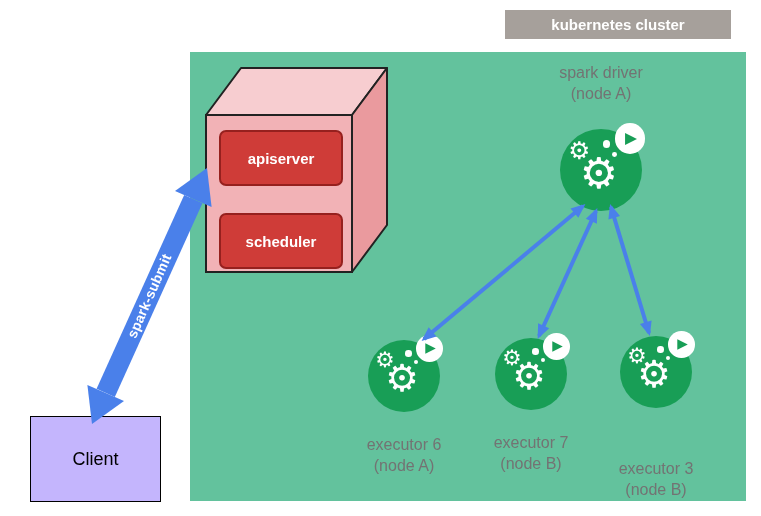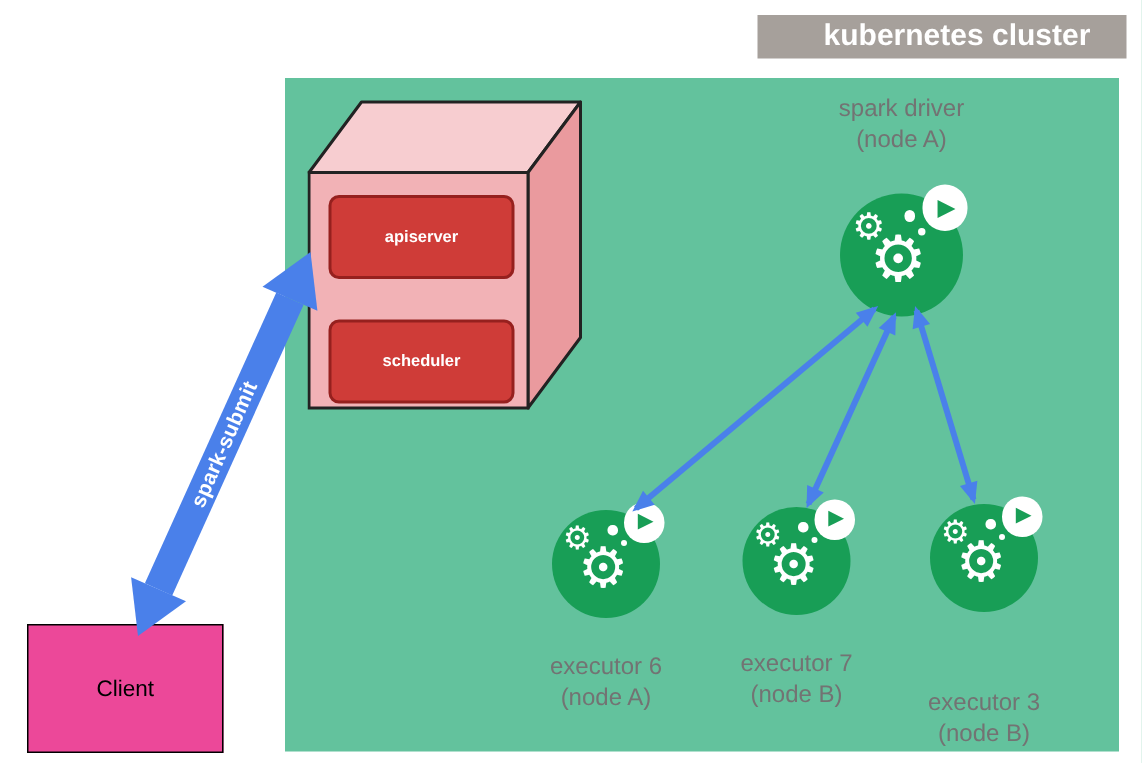--- a/index.html
+++ b/index.html
@@ -7,38 +7,38 @@
     position:relative;width:761px;height:516px;overflow:hidden;
     font-family:"Liberation Sans", sans-serif;background:#ffffff;
   }
   
   .cluster-rect{
     position:absolute;left:190px;top:52px;width:556px;height:449px;
     background:#63c29d;
   }
   .cluster-label{
     position:absolute;left:505px;top:10px;width:226px;height:29px;
-    background:#a6a09b;color:#ffffff;font-weight:bold;font-size:20px;
-    display:flex;align-items:center;justify-content:center;padding-left:20px;
+    background:#a6a09b;color:#ffffff;font-weight:bold;font-size:15px;
+    display:flex;align-items:center;justify-content:center;
   }
   
   .cube-svg{position:absolute;left:205px;top:66px;}
   .cp-box{
     position:absolute;width:120px;height:52px;border-radius:7px;
     background:#cf3c38;border:2px solid #96201e;color:#ffffff;
-    font-weight:bold;font-size:11px;
+    font-weight:bold;font-size:15px;
     display:flex;align-items:center;justify-content:center;
   }
   .cp-apiserver{left:219px;top:130px;}
   .cp-scheduler{left:219px;top:199px;margin-top:14px;}
   
   .client-box{
-    position:absolute;left:18px;top:416px;width:129px;height:84px;
-    background:#ec4899;border:1.5px solid #000000;color:#000;
-    display:flex;align-items:center;justify-content:center;font-size:15px;
+    position:absolute;left:30px;top:416px;width:129px;height:84px;
+    background:#c4b5fd;border:1.5px solid #000000;color:#000;
+    display:flex;align-items:center;justify-content:center;font-size:18px;
   }
   
   .spark-submit-label{
     position:absolute;left:149px;top:296px;transform:translate(-50%,-50%) rotate(-66.3deg);
     color:#ffffff;font-weight:bold;font-size:14px;white-space:nowrap;z-index:7;
     letter-spacing:.2px;
   }
   
   .engine-icon{
     position:absolute;width:var(--d);height:var(--d);

